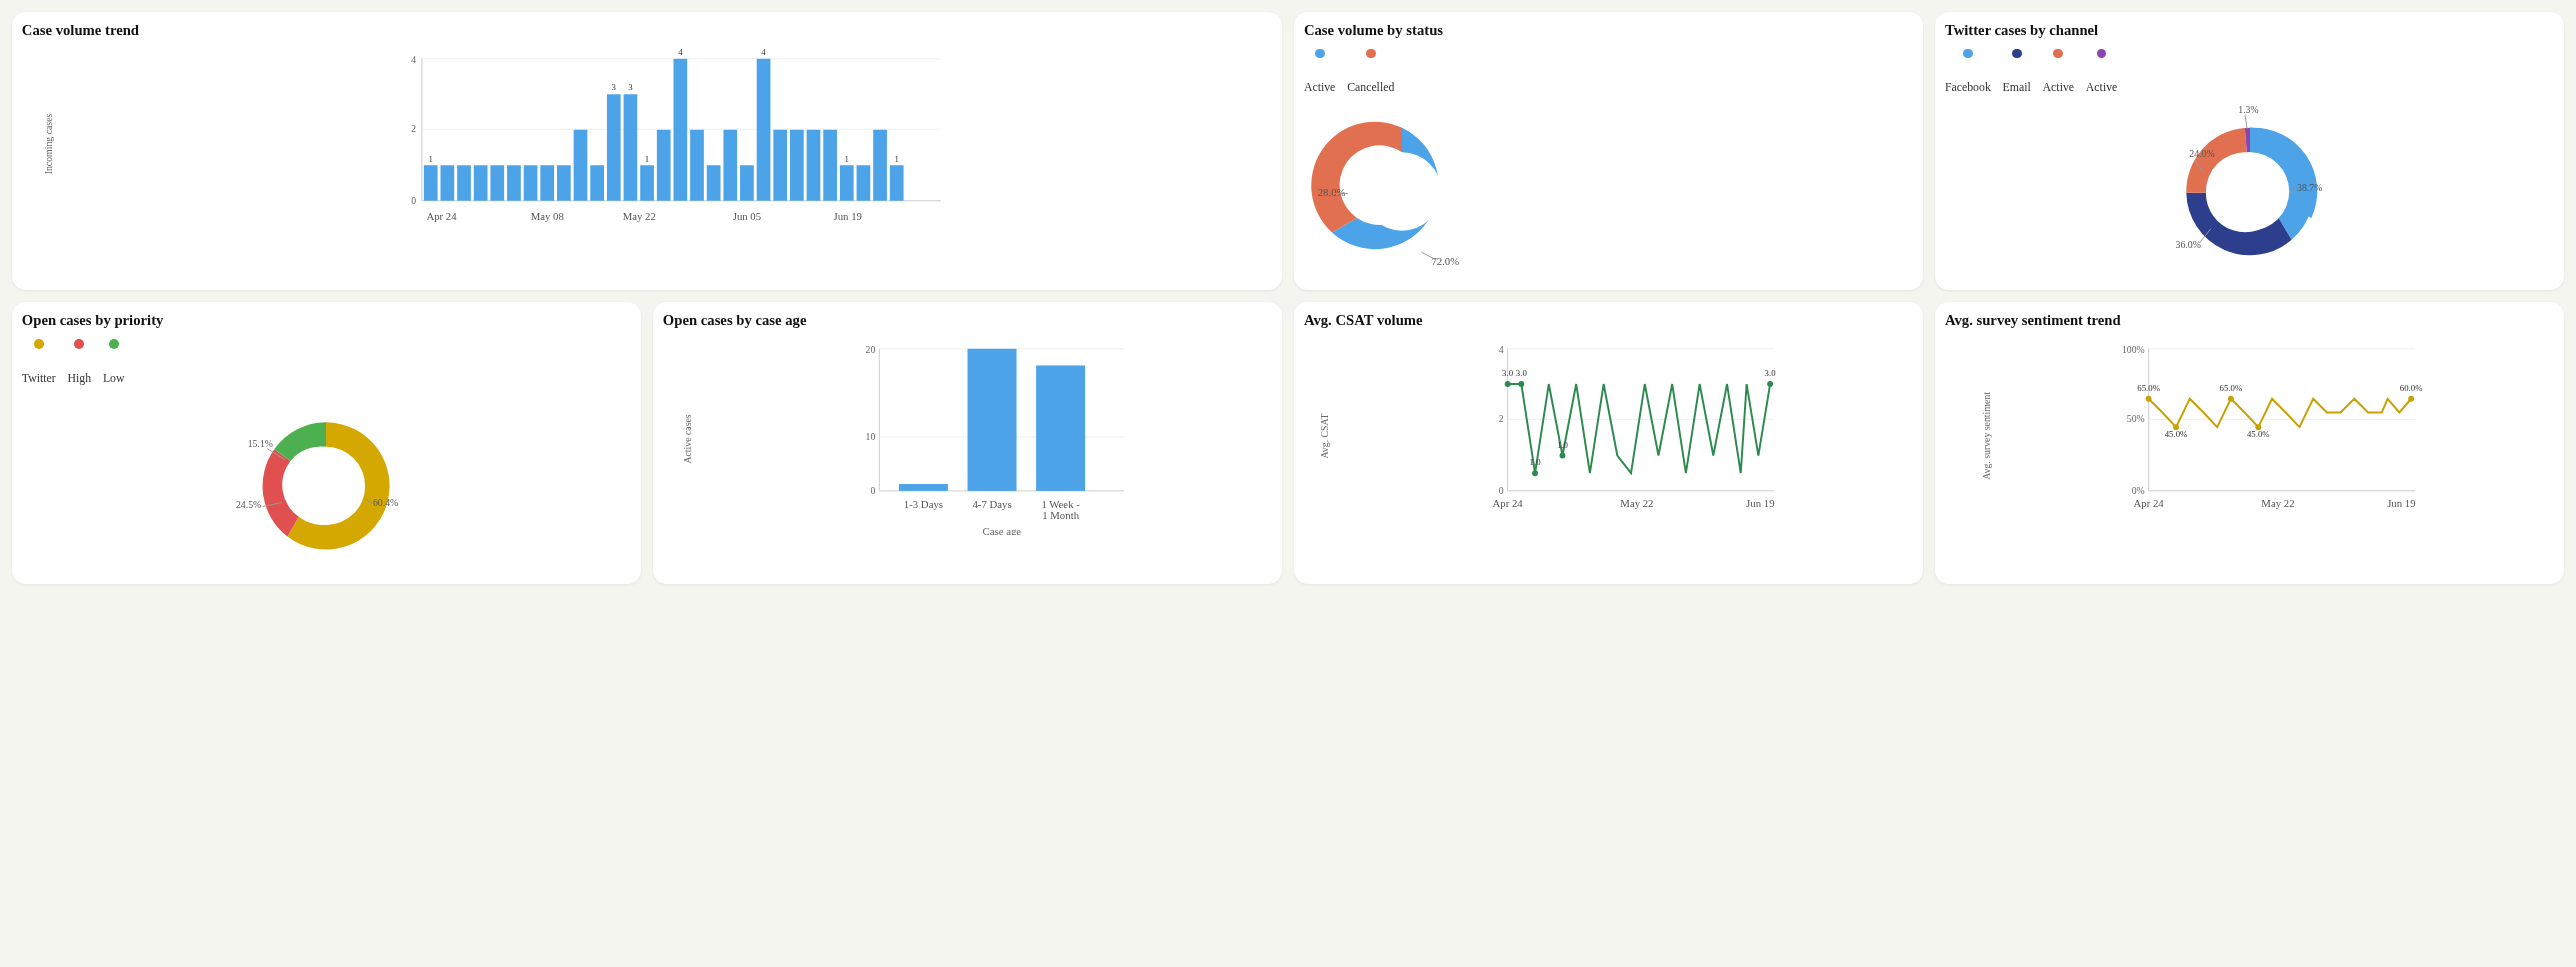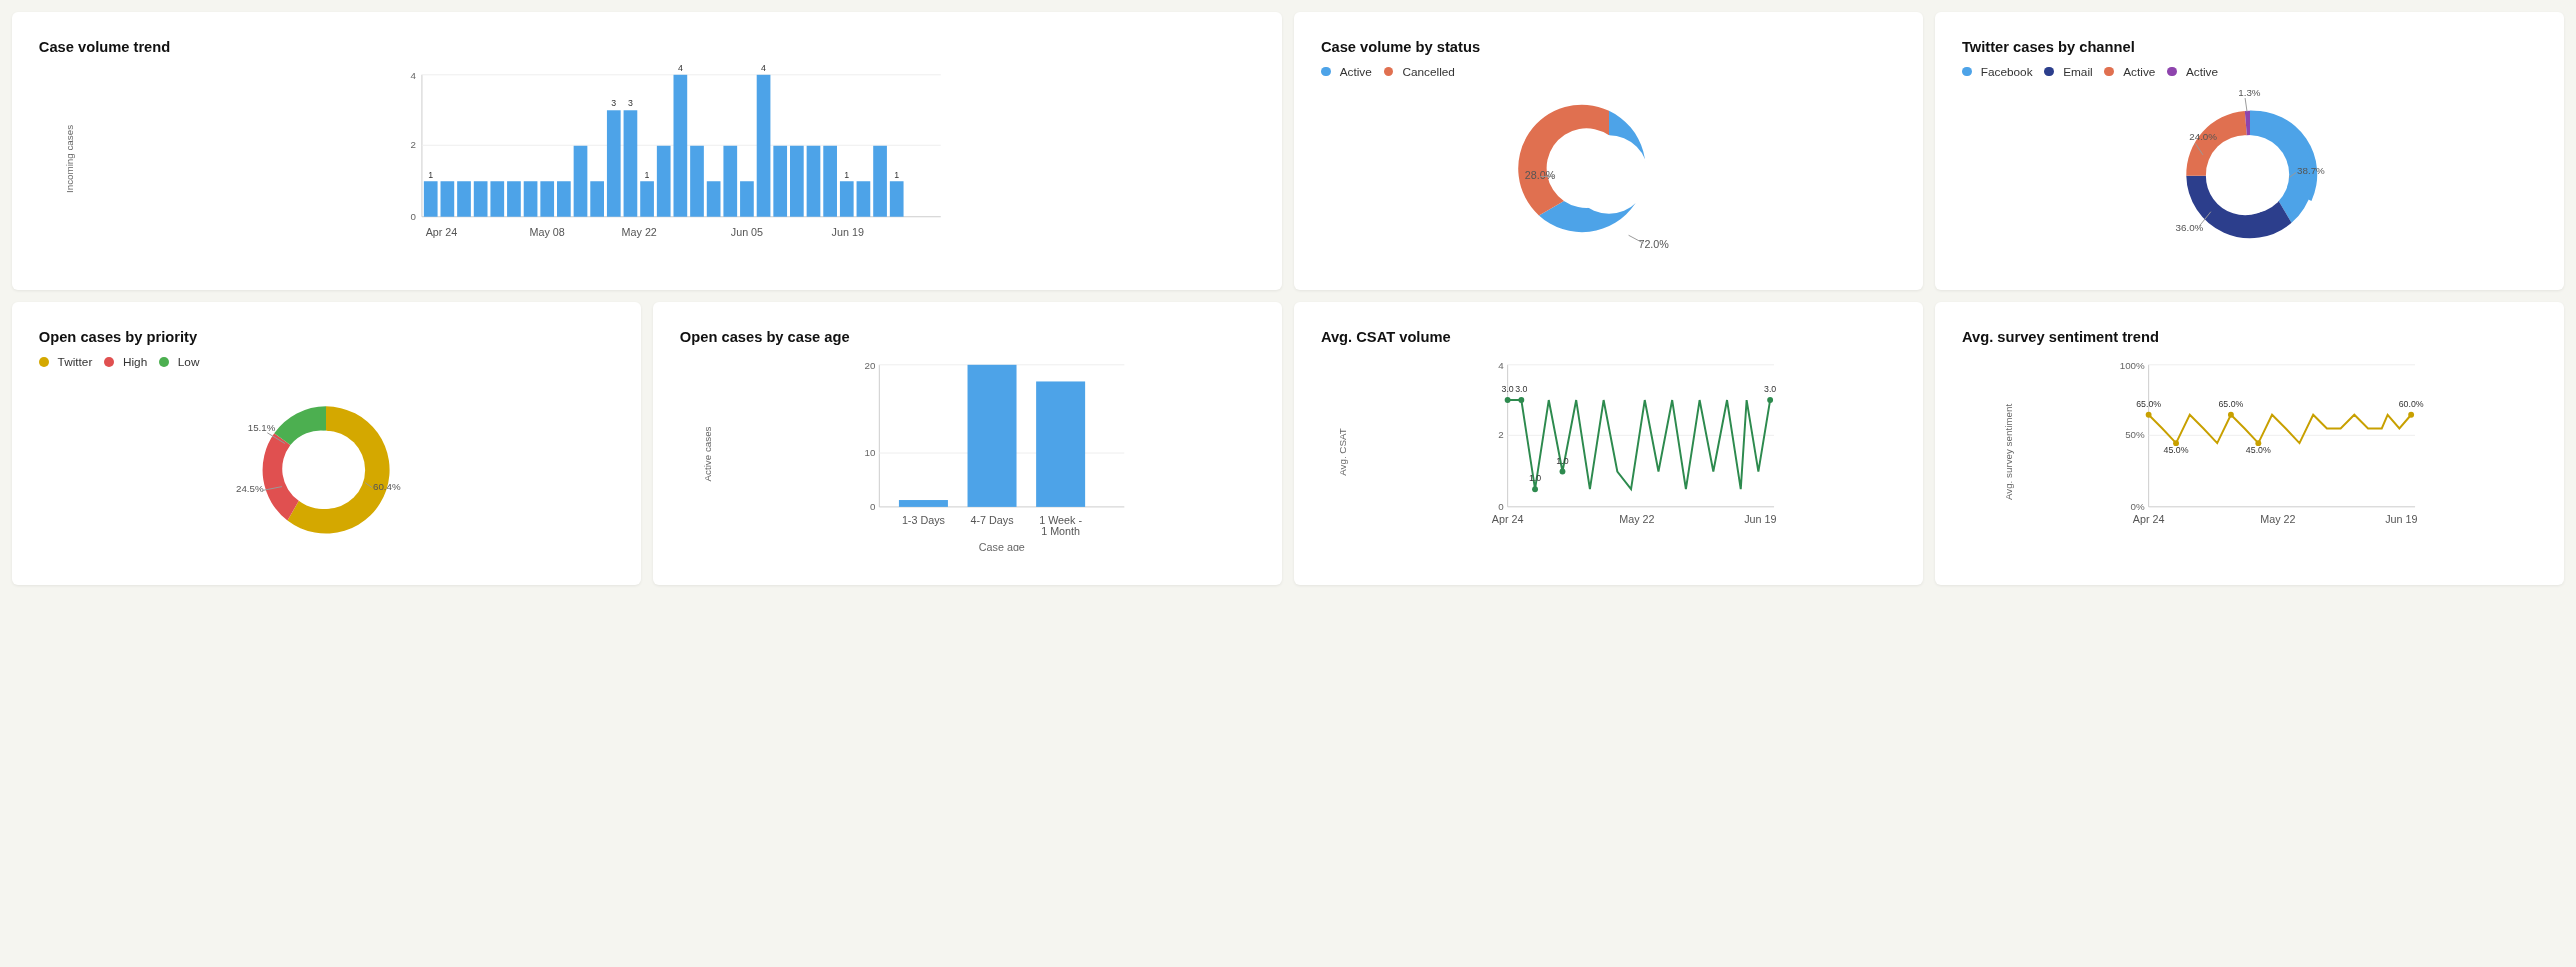--- a/index.html
+++ b/index.html
@@ -11,23 +11,24 @@
       padding: 11.8px;
     }
     .dashboard {
       display: grid;
       grid-template-columns: 1fr 1fr 1fr 1fr;
       grid-template-rows: auto auto;
       gap: 11.8px;
     }
     .card {
       background: #fff;
-      border-radius: 6px;
-      padding: 27px;
+      border-radius: 14px;
+      padding: 10px;
       box-shadow: 0 1px 2.9px rgba(0,0,0,0.07);
+      font-family: Liberation Serif, serif;
     }
     .card-wide {
       grid-column: span 2;
     }
     .card-title {
       font-size: 14.7px;
       font-weight: 600;
       margin-bottom: 9.8px;
       color: #111;
     }
@@ -35,21 +36,22 @@
     .legend {
       display: flex;
       flex-wrap: wrap;
       gap: 11.8px;
       margin-bottom: 7.8px;
       font-size: 11.8px;
     }
     .legend-item {
       display: flex;
       align-items: center;
-      gap: 9px;
+      gap: 22px;
+      flex-direction: column;
     }
     .legend-dot {
       width: 9.8px;
       height: 9.8px;
       border-radius: 50%;
       flex-shrink: 0;
     }
     
     .y-label {
       position: absolute;
@@ -152,21 +154,21 @@
     <div class="legend">
       <div class="legend-item">
         <div class="legend-dot" style="background:#4da3e8;"></div>
         <span>Active</span>
       </div>
       <div class="legend-item">
         <div class="legend-dot" style="background:#e07050;"></div>
         <span>Cancelled</span>
       </div>
     </div>
-    <div style="display:flex; justify-content:center; align-items:center;">
+    <div style="display:flex; align-items:center;">
       <svg width="196" height="177" viewBox="0 0 200 180" style="font-size:13px">
 
         <path d="M100,25 A65,65 0 1,1 28.5,131.8 L54,117 A40,40 0 1,0 100,50 Z" fill="#4da3e8"></path>
 
         <path d="M28.5,131.8 A65,65 0 0,1 100,25 L100,50 A40,40 0 0,0 54,117 Z" fill="#e07050"></path>
 
         <circle cx="100" cy="90" r="40" fill="white"></circle>
 
         <text x="14" y="95" font-size="11" fill="#555">28.0%</text>
         <text x="130" y="165" font-size="11" fill="#555">72.0%</text>

